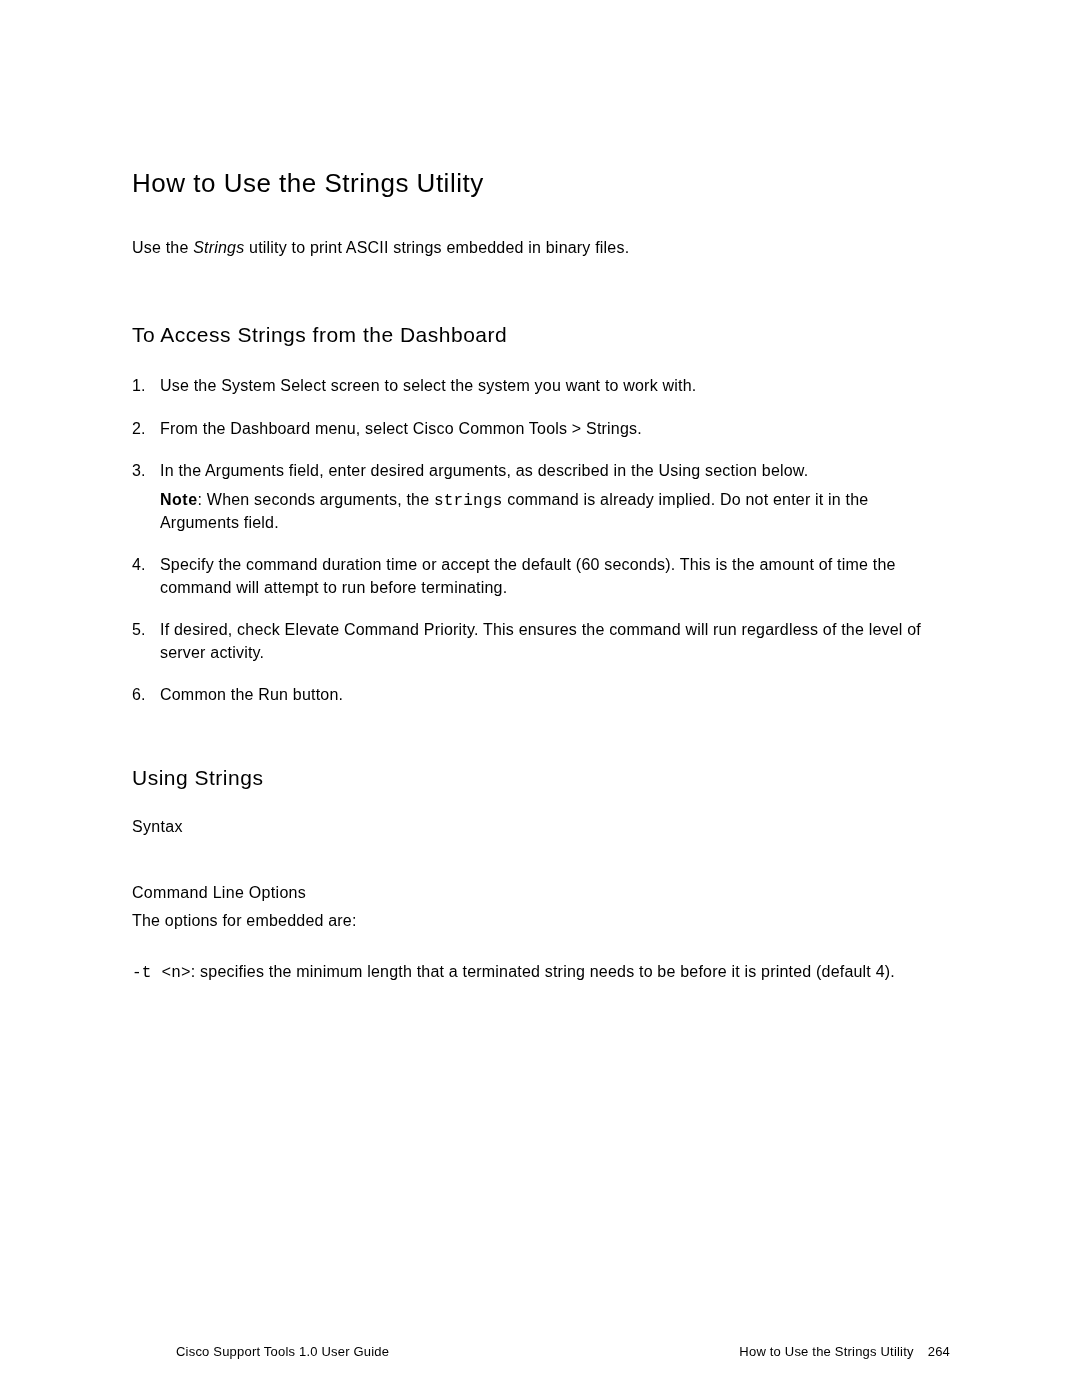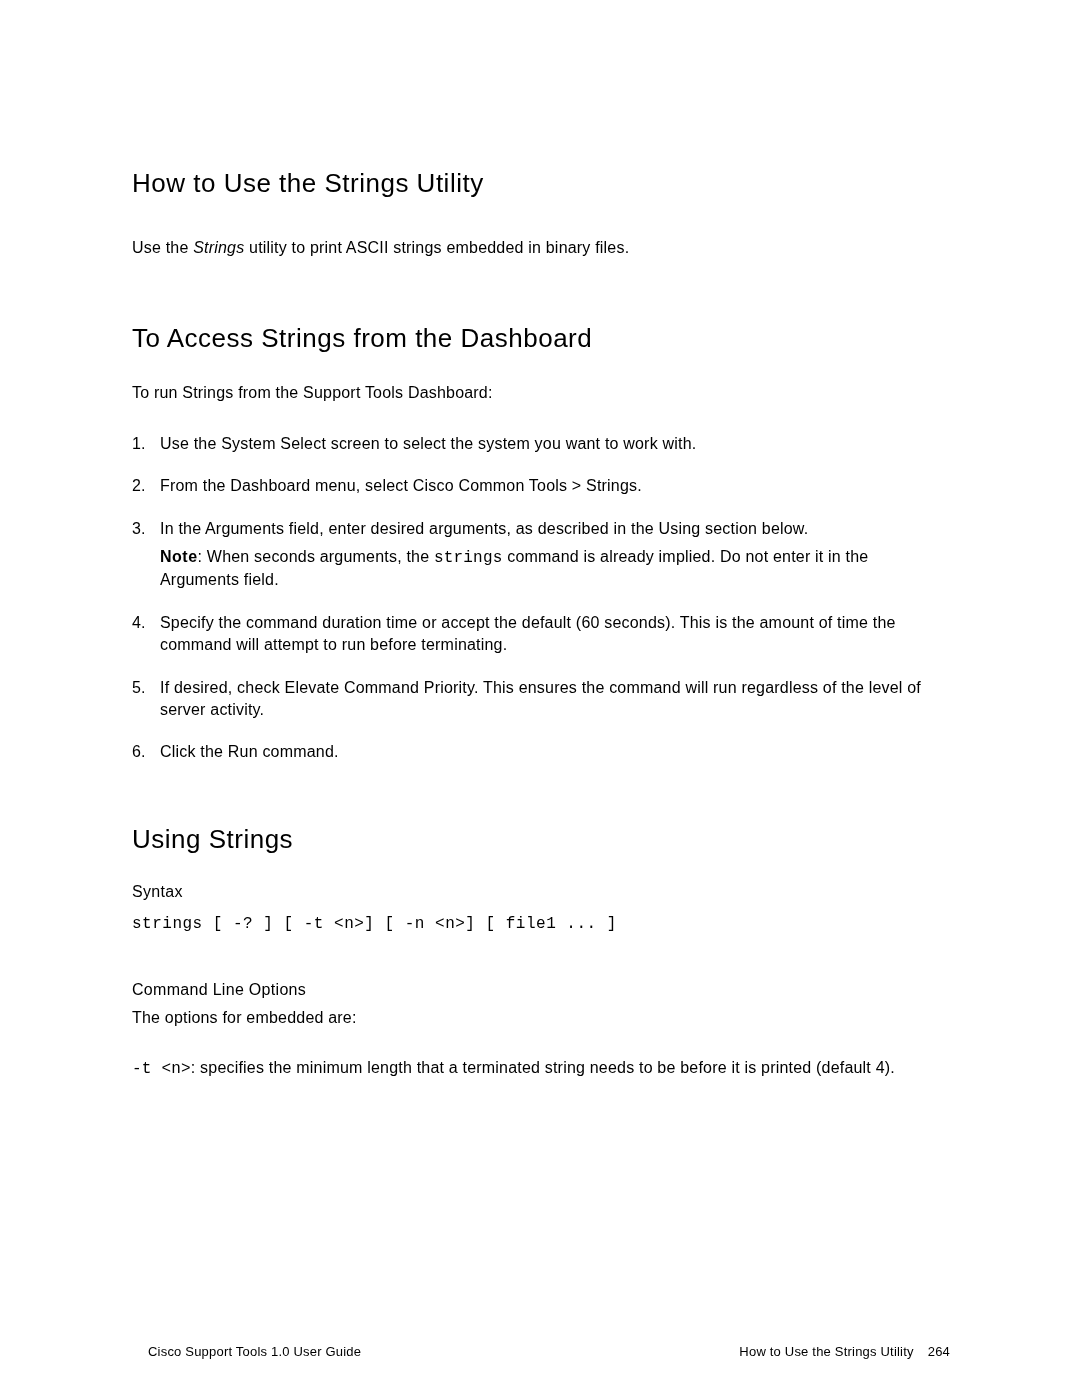--- a/index.html
+++ b/index.html
@@ -18,21 +18,21 @@
     .page {
       padding: 168px 130px 0 132px;
     }
     h1 {
       font-size: 26px;
       font-weight: normal;
       letter-spacing: 0.5px;
       margin-bottom: 38px;
     }
     h2 {
-      font-size: 26px;
+      font-size: 21px;
       font-weight: normal;
       letter-spacing: 0.5px;
       margin-bottom: 28px;
     }
     h3 {
       font-size: 16px;
       font-weight: normal;
       letter-spacing: 0.3px;
       margin-bottom: 14px;
     }
@@ -96,21 +96,21 @@
     }
     .cli-heading {
       margin-bottom: 8px;
     }
     .cli-intro {
       margin-bottom: 28px;
     }
     .footer {
       position: absolute;
       bottom: 38px;
-      left: 148px;
+      left: 176px;
       right: 130px;
       display: flex;
       justify-content: space-between;
       font-size: 13px;
       letter-spacing: 0.2px;
     }
     .footer-right {
       display: flex;
       gap: 14px;
     }
@@ -121,42 +121,40 @@
 <div class="page">
 
   <h1>How to Use the Strings Utility</h1>
 
   <p class="para intro">
     <span>Use the </span><span class="italic">Strings</span><span> utility to print ASCII strings embedded in binary files.</span>
   </p>
 
   <h2>To Access Strings from the Dashboard</h2>
 
-  <p class="para access-intro">To run Strings from the Support Tools Dashboard:</p>
 
   <ol class="steps">
     <li>Use the System Select screen to select the system you want to work with.</li>
     <li>From the Dashboard menu, select Cisco Common Tools &gt; Strings.</li>
     <li>
       <span>In the Arguments field, enter desired arguments, as described in the Using section below.</span>
       <span class="step-note">
         <span class="note-label">Note</span><span>: When seconds arguments, the </span><span class="mono">strings</span><span> command is already implied. Do not enter it in the Arguments field.</span>
       </span>
     </li>
     <li>Specify the command duration time or accept the default (60 seconds). This is the amount of time the command will attempt to run before terminating.</li>
     <li>If desired, check Elevate Command Priority. This ensures the command will run regardless of the level of server activity.</li>
-    <li>Click the Run command.</li>
+    <li>Common the Run button.</li>
   </ol>
 
   <h2>Using Strings</h2>
 
 
   <div class="syntax-block">
     <h3>Syntax</h3>
-    <div class="syntax-code">strings [ -? ] [ -t &lt;n&gt;] [ -n &lt;n&gt;] [ file1 ... ]</div>
   </div>
 
   <h3 class="cli-heading">Command Line Options</h3>
 
   <p class="para cli-intro">The options for embedded are:</p>
 
   <p class="para">
     <span class="mono">-t &lt;n&gt;</span><span>: specifies the minimum length that a terminated string needs to be before it is printed (default 4).</span>
   </p>
 

